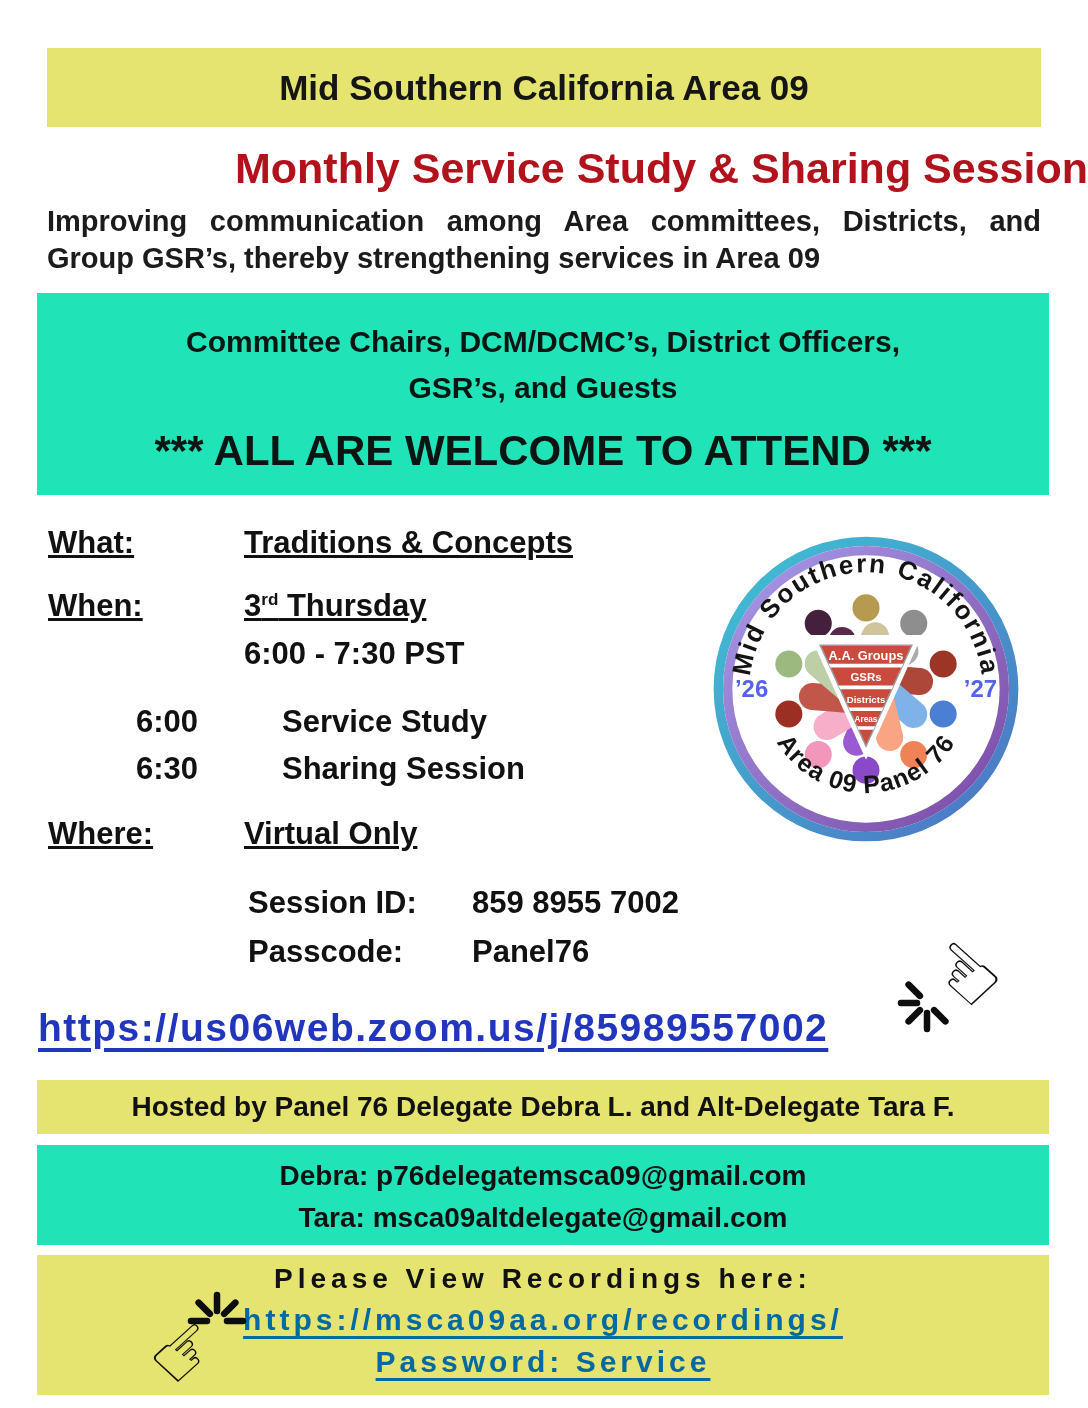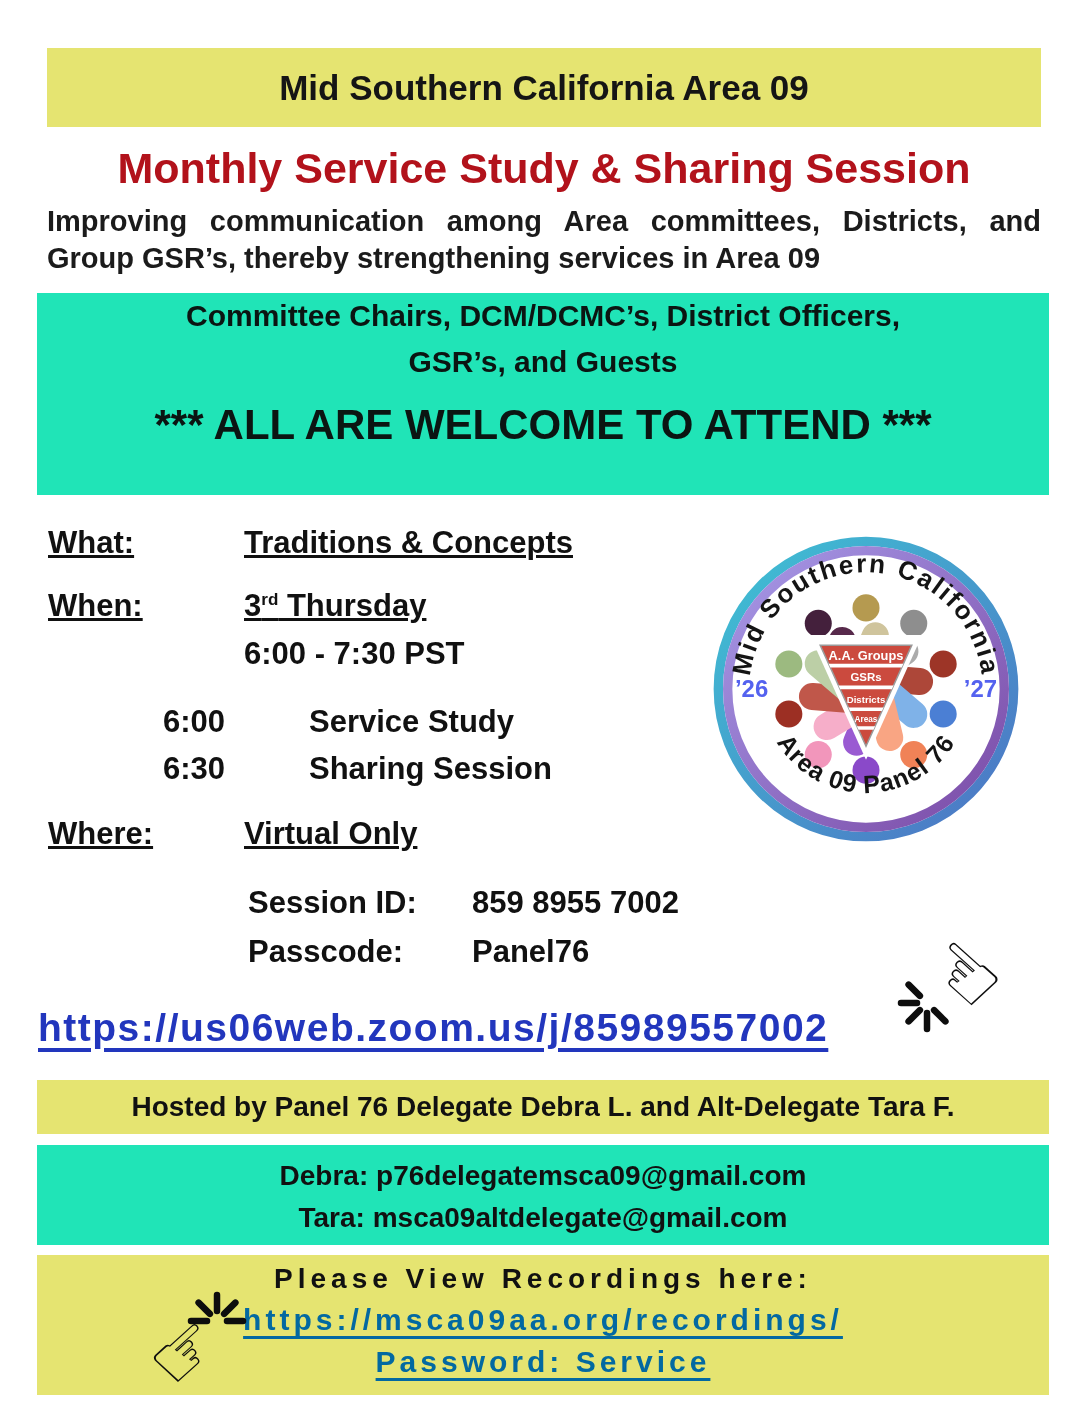--- a/index.html
+++ b/index.html
@@ -15,45 +15,45 @@
 
   
   .top-banner {
     margin:48px 0 0 47px; width:994px; height:79px;
     background:#e5e471;
     display:flex; align-items:center; justify-content:center;
     font-size:35px; font-weight:700; color:#151515;
   }
   .main-title {
     margin-top:17px;
-    text-align:center;
+    text-align:right;
     font-size:43px; font-weight:800; color:#b2121b;
   }
   .subtitle {
     margin:10px 0 0 47px; width:994px;
     font-size:29px; font-weight:700; line-height:37px;
     text-align:justify; color:#1b1b1b;
   }
 
   
   .welcome-box {
     margin-top:16px; height:202px; background:#20e4b7;
-    text-align:center; color:#0b1512;
+    text-align:center; padding-top:26px; color:#0b1512;
   }
   .welcome-line { font-size:30px; font-weight:700; line-height:46px; }
   .welcome-big  { margin-top:16px; font-size:42px; font-weight:800; }
 
   
   .details { margin:30px 0 0 48px; font-size:31px; font-weight:700; }
   .drow { display:flex;text-decoration:underline; }
   .dlabel { width:196px; flex:0 0 196px; }
   .when-row { margin-top:27px; }
   .time-row { margin-left:196px; margin-top:12px; }
   sup.ord { font-size:0.55em; vertical-align:super; }
-  .schedule { margin-left:115px; margin-top:26px; }
+  .schedule { margin-left:88px; margin-top:26px; }
   .schedule .srow { display:flex; line-height:47px; }
   .stime { width:146px; flex:0 0 146px; }
   .where-row { margin-top:24px; }
   .meeting-block { margin-left:200px; margin-top:26px; }
   .meeting-block .mrow { display:flex; line-height:49px; }
   .mlabel { width:224px; flex:0 0 224px; }
 
   
   .zoom-link-line { margin:30px 0 0 38px; }
   .zoom-link {

